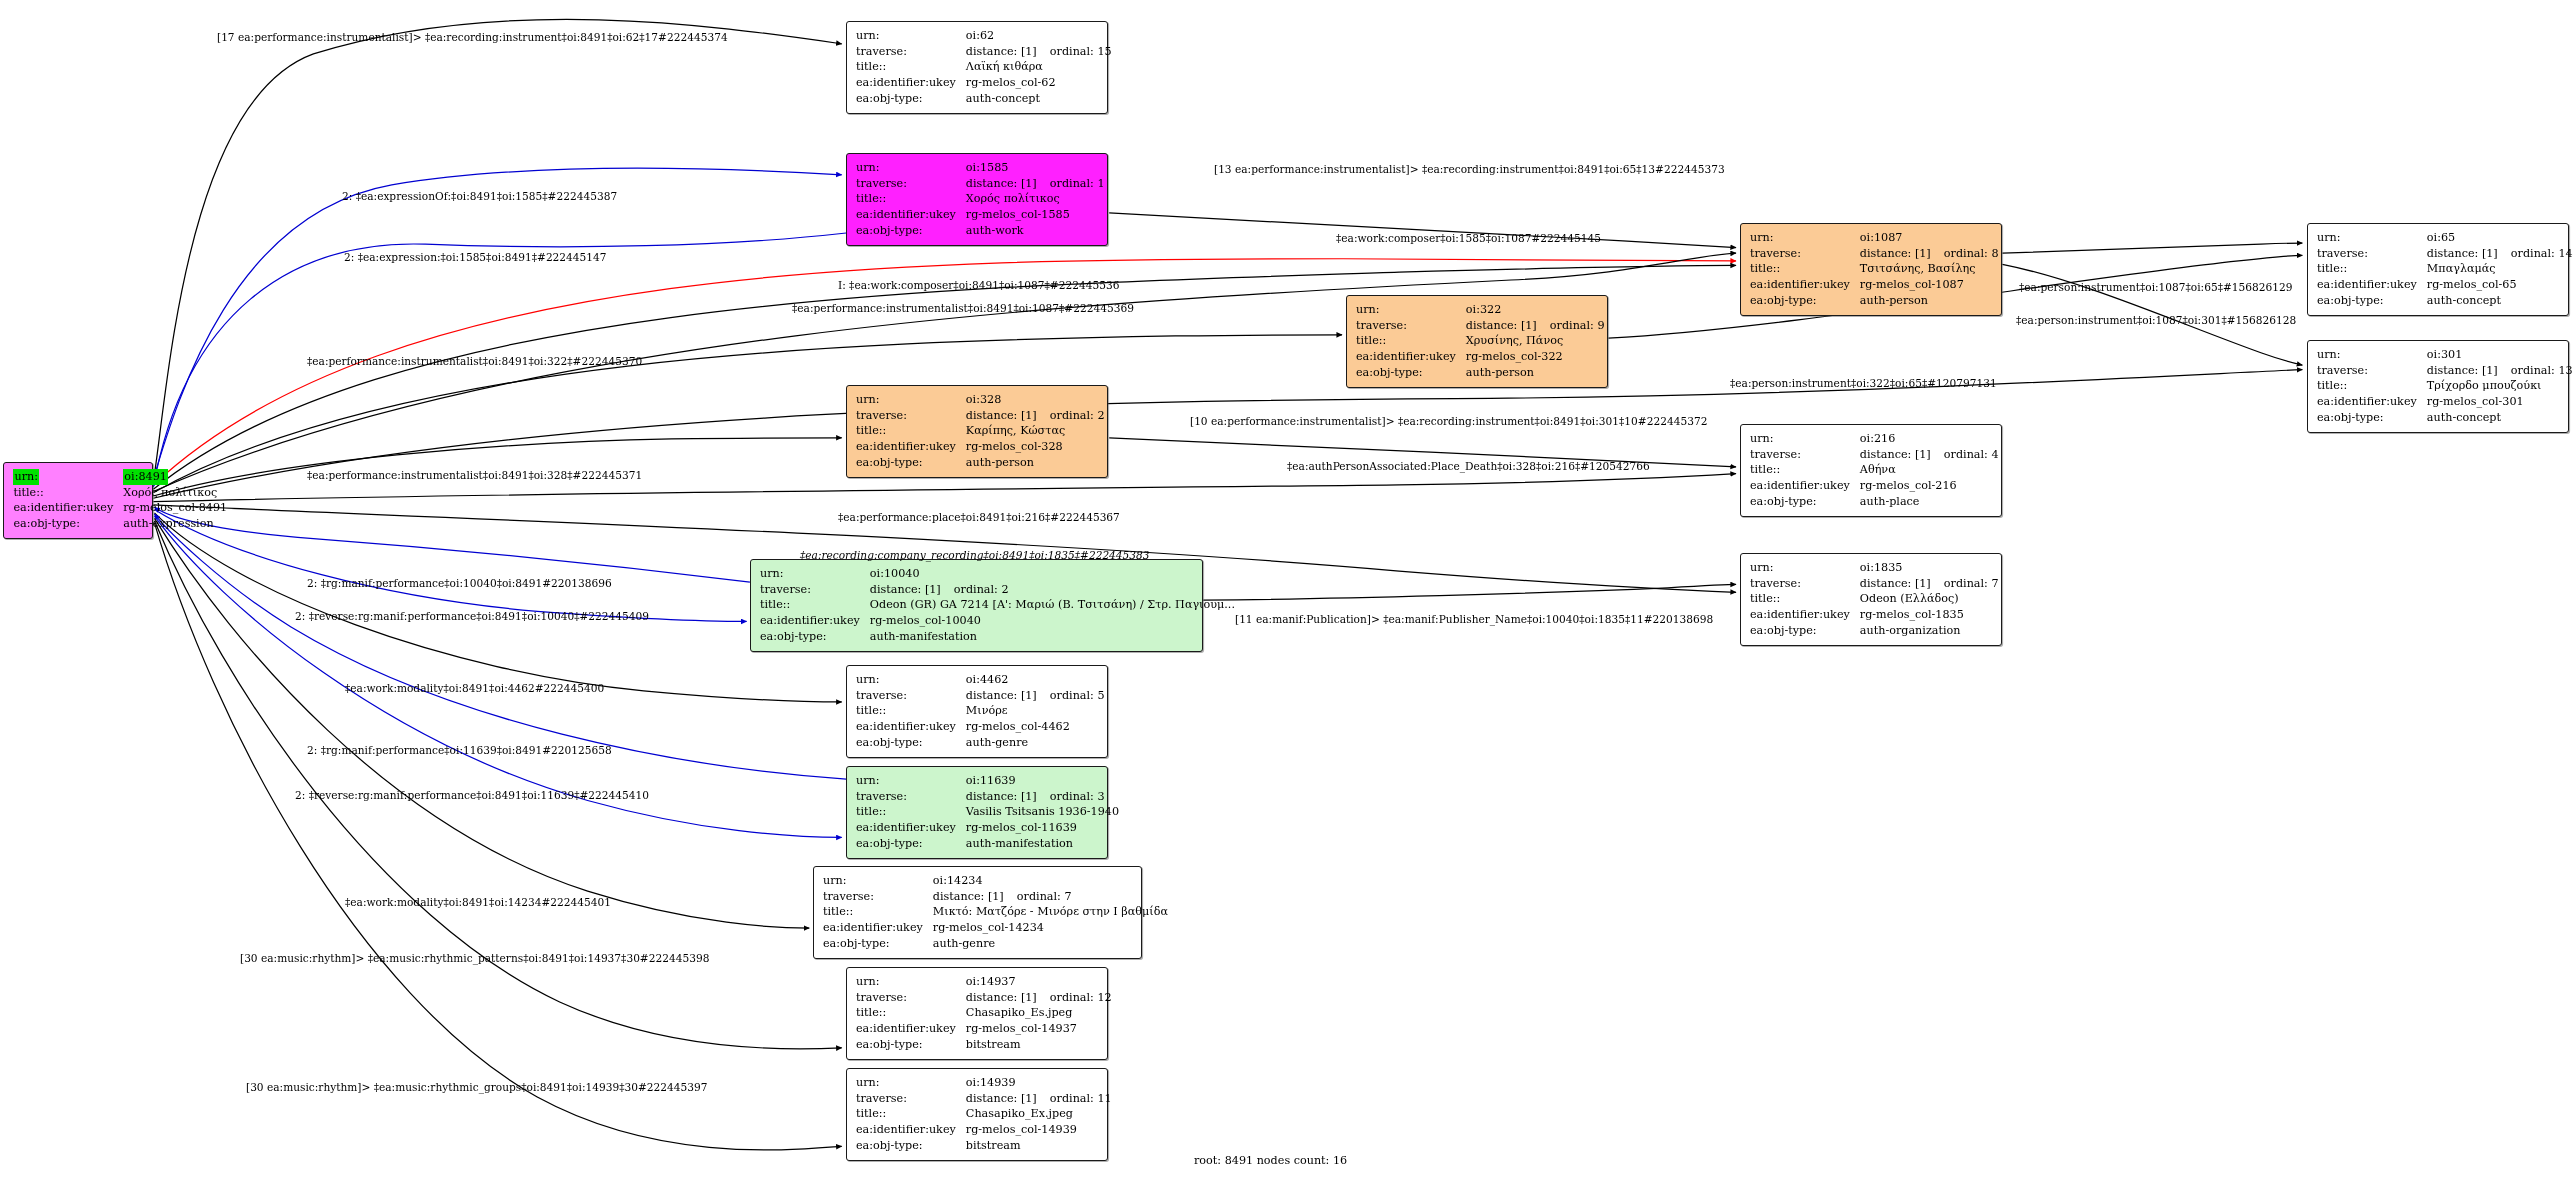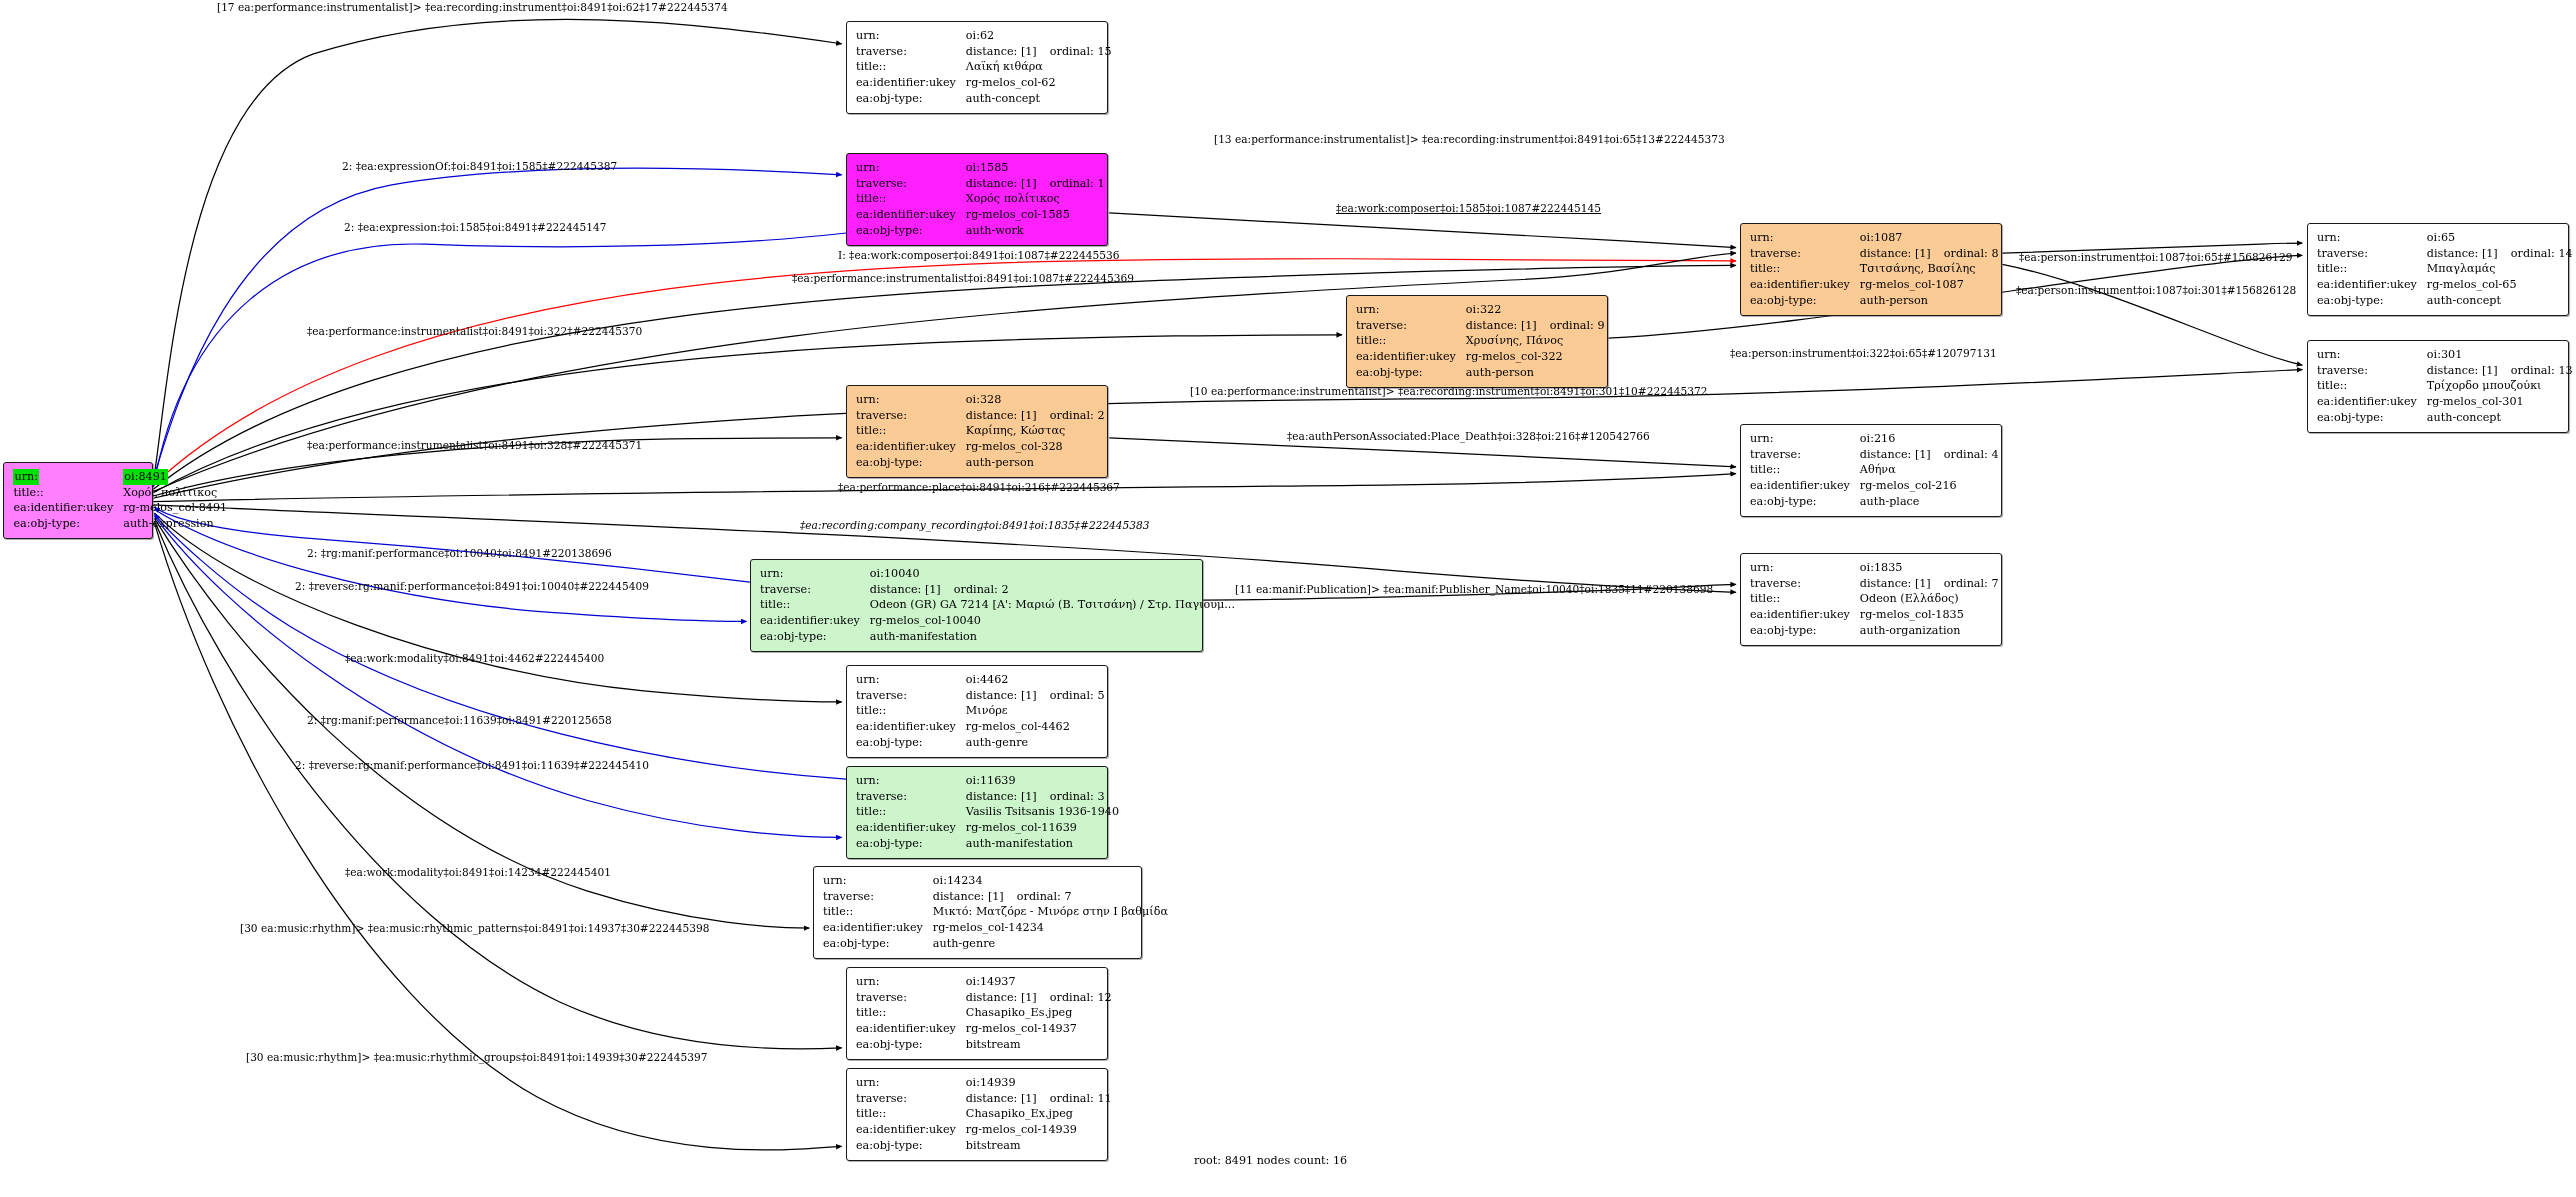--- a/index.html
+++ b/index.html
@@ -49,20 +49,21 @@
   .magenta{ background:#ff20ff; }
   .orange { background:#fbcb96; }
   .green  { background:#ccf5cc; }
   .white  { background:#ffffff; }
   .elabel{
     position:absolute;
     font-size:10.6px;
     line-height:1;
     white-space:nowrap;
     color:#000;
+    margin-top:30px;
   }
   .footer{
     position:absolute;
     font-size:11.2px;
     white-space:nowrap;
   }
 </style>
 </head>
 <body>
 
@@ -520,21 +521,21 @@
               <td class="v">bitstream</td>
             </tr>
           </tbody>
         </table>
       </div>
     </div>
   <div id="labels-layer">
       <div class="elabel" style="left: 217px; top: 2.2px; color: rgb(0, 0, 0);">[17 ea:performance:instrumentalist]&gt; ‡ea:recording:instrument‡oi:8491‡oi:62‡17#222445374</div>
       <div class="elabel" style="left: 1214px; top: 134px; color: rgb(0, 0, 0);">[13 ea:performance:instrumentalist]&gt; ‡ea:recording:instrument‡oi:8491‡oi:65‡13#222445373</div>
       <div class="elabel" style="left: 342px; top: 161px; color: rgb(0, 0, 0);">2: ‡ea:expressionOf:‡oi:8491‡oi:1585‡#222445387</div>
-      <div class="elabel" style="left: 1336px; top: 203px; color: rgb(0, 0, 0); text-decoration: underline;">‡ea:work:composer‡oi:1585‡oi:1087#222445145</div>
+      <div class="elabel" style="left: 1336px; top: 203px; color: rgb(0, 0, 0);">‡ea:work:composer‡oi:1585‡oi:1087#222445145</div>
       <div class="elabel" style="left: 344px; top: 222px; color: rgb(0, 0, 0);">2: ‡ea:expression:‡oi:1585‡oi:8491‡#222445147</div>
       <div class="elabel" style="left: 838px; top: 250px; color: rgb(0, 0, 0);">I: ‡ea:work:composer‡oi:8491‡oi:1087‡#222445536</div>
       <div class="elabel" style="left: 2019px; top: 252px; color: rgb(0, 0, 0);">‡ea:person:instrument‡oi:1087‡oi:65‡#156826129</div>
       <div class="elabel" style="left: 792px; top: 273px; color: rgb(0, 0, 0);">‡ea:performance:instrumentalist‡oi:8491‡oi:1087‡#222445369</div>
       <div class="elabel" style="left: 2016px; top: 285px; color: rgb(0, 0, 0);">‡ea:person:instrument‡oi:1087‡oi:301‡#156826128</div>
       <div class="elabel" style="left: 307px; top: 326px; color: rgb(0, 0, 0);">‡ea:performance:instrumentalist‡oi:8491‡oi:322‡#222445370</div>
       <div class="elabel" style="left: 1730px; top: 348px; color: rgb(0, 0, 0);">‡ea:person:instrument‡oi:322‡oi:65‡#120797131</div>
       <div class="elabel" style="left: 1190px; top: 386px; color: rgb(0, 0, 0);">[10 ea:performance:instrumentalist]&gt; ‡ea:recording:instrument‡oi:8491‡oi:301‡10#222445372</div>
       <div class="elabel" style="left: 1287px; top: 431px; color: rgb(0, 0, 0);">‡ea:authPersonAssociated:Place_Death‡oi:328‡oi:216‡#120542766</div>
       <div class="elabel" style="left: 307px; top: 440px; color: rgb(0, 0, 0);">‡ea:performance:instrumentalist‡oi:8491‡oi:328‡#222445371</div>

